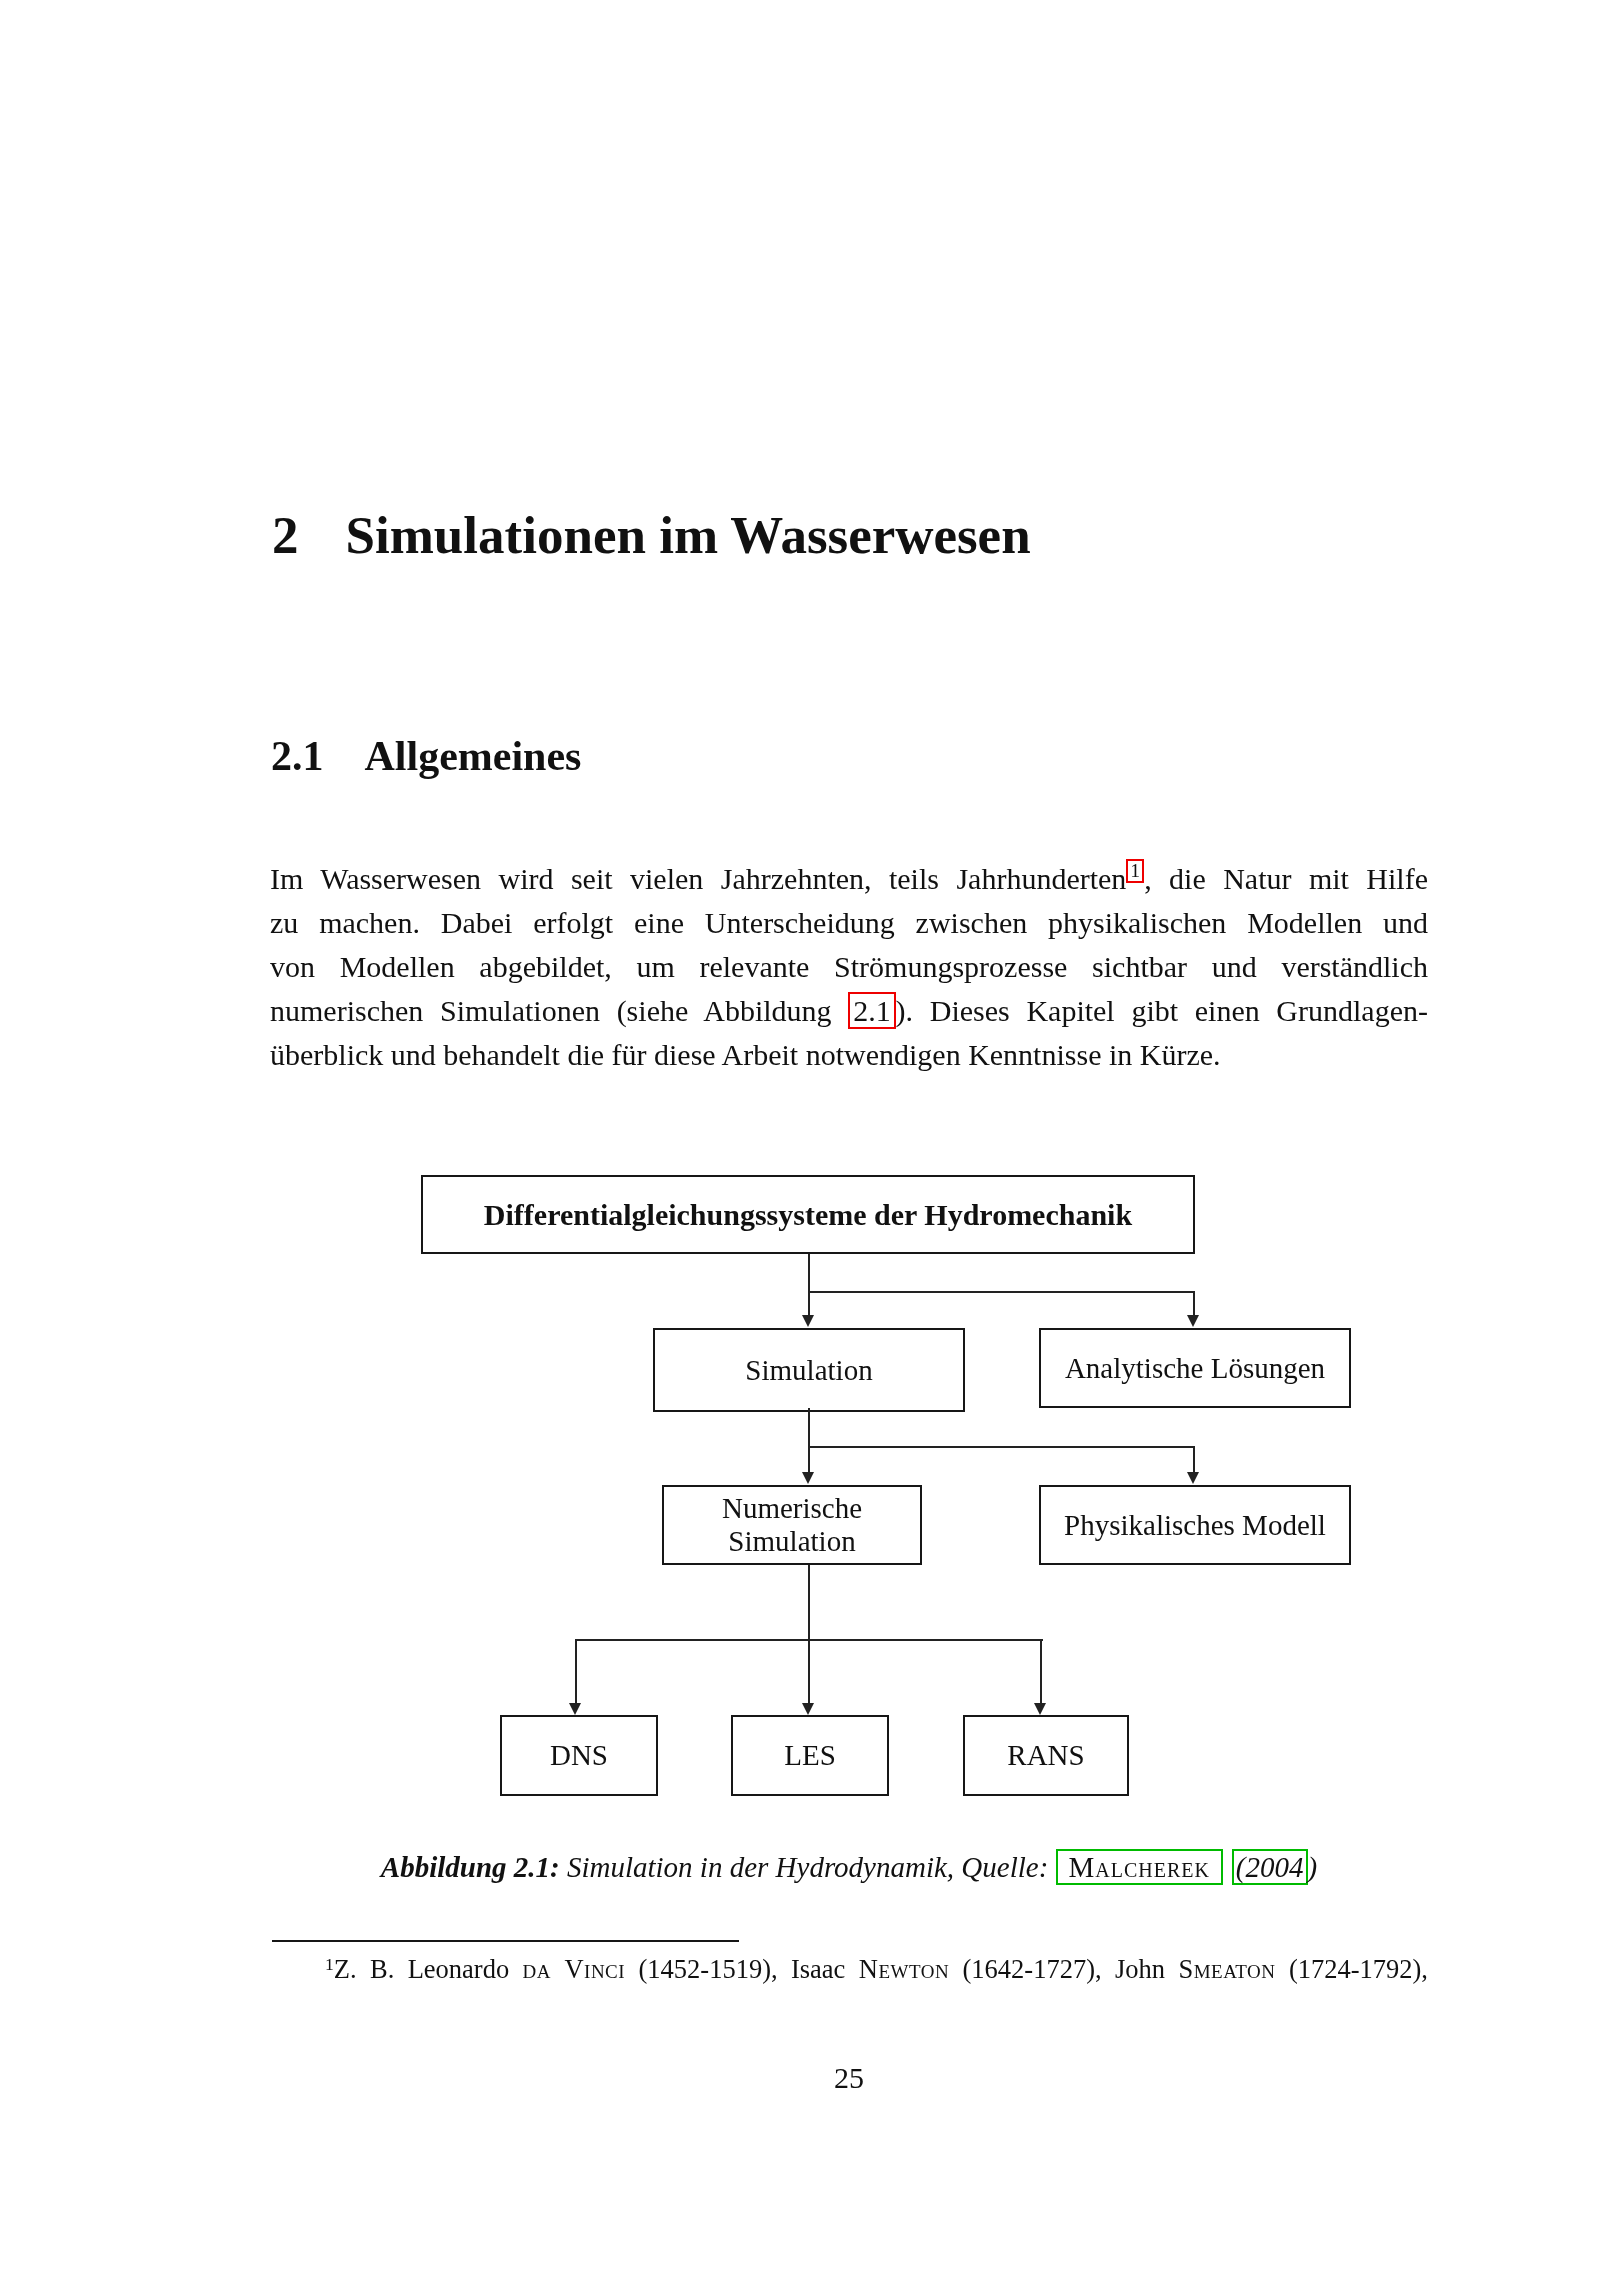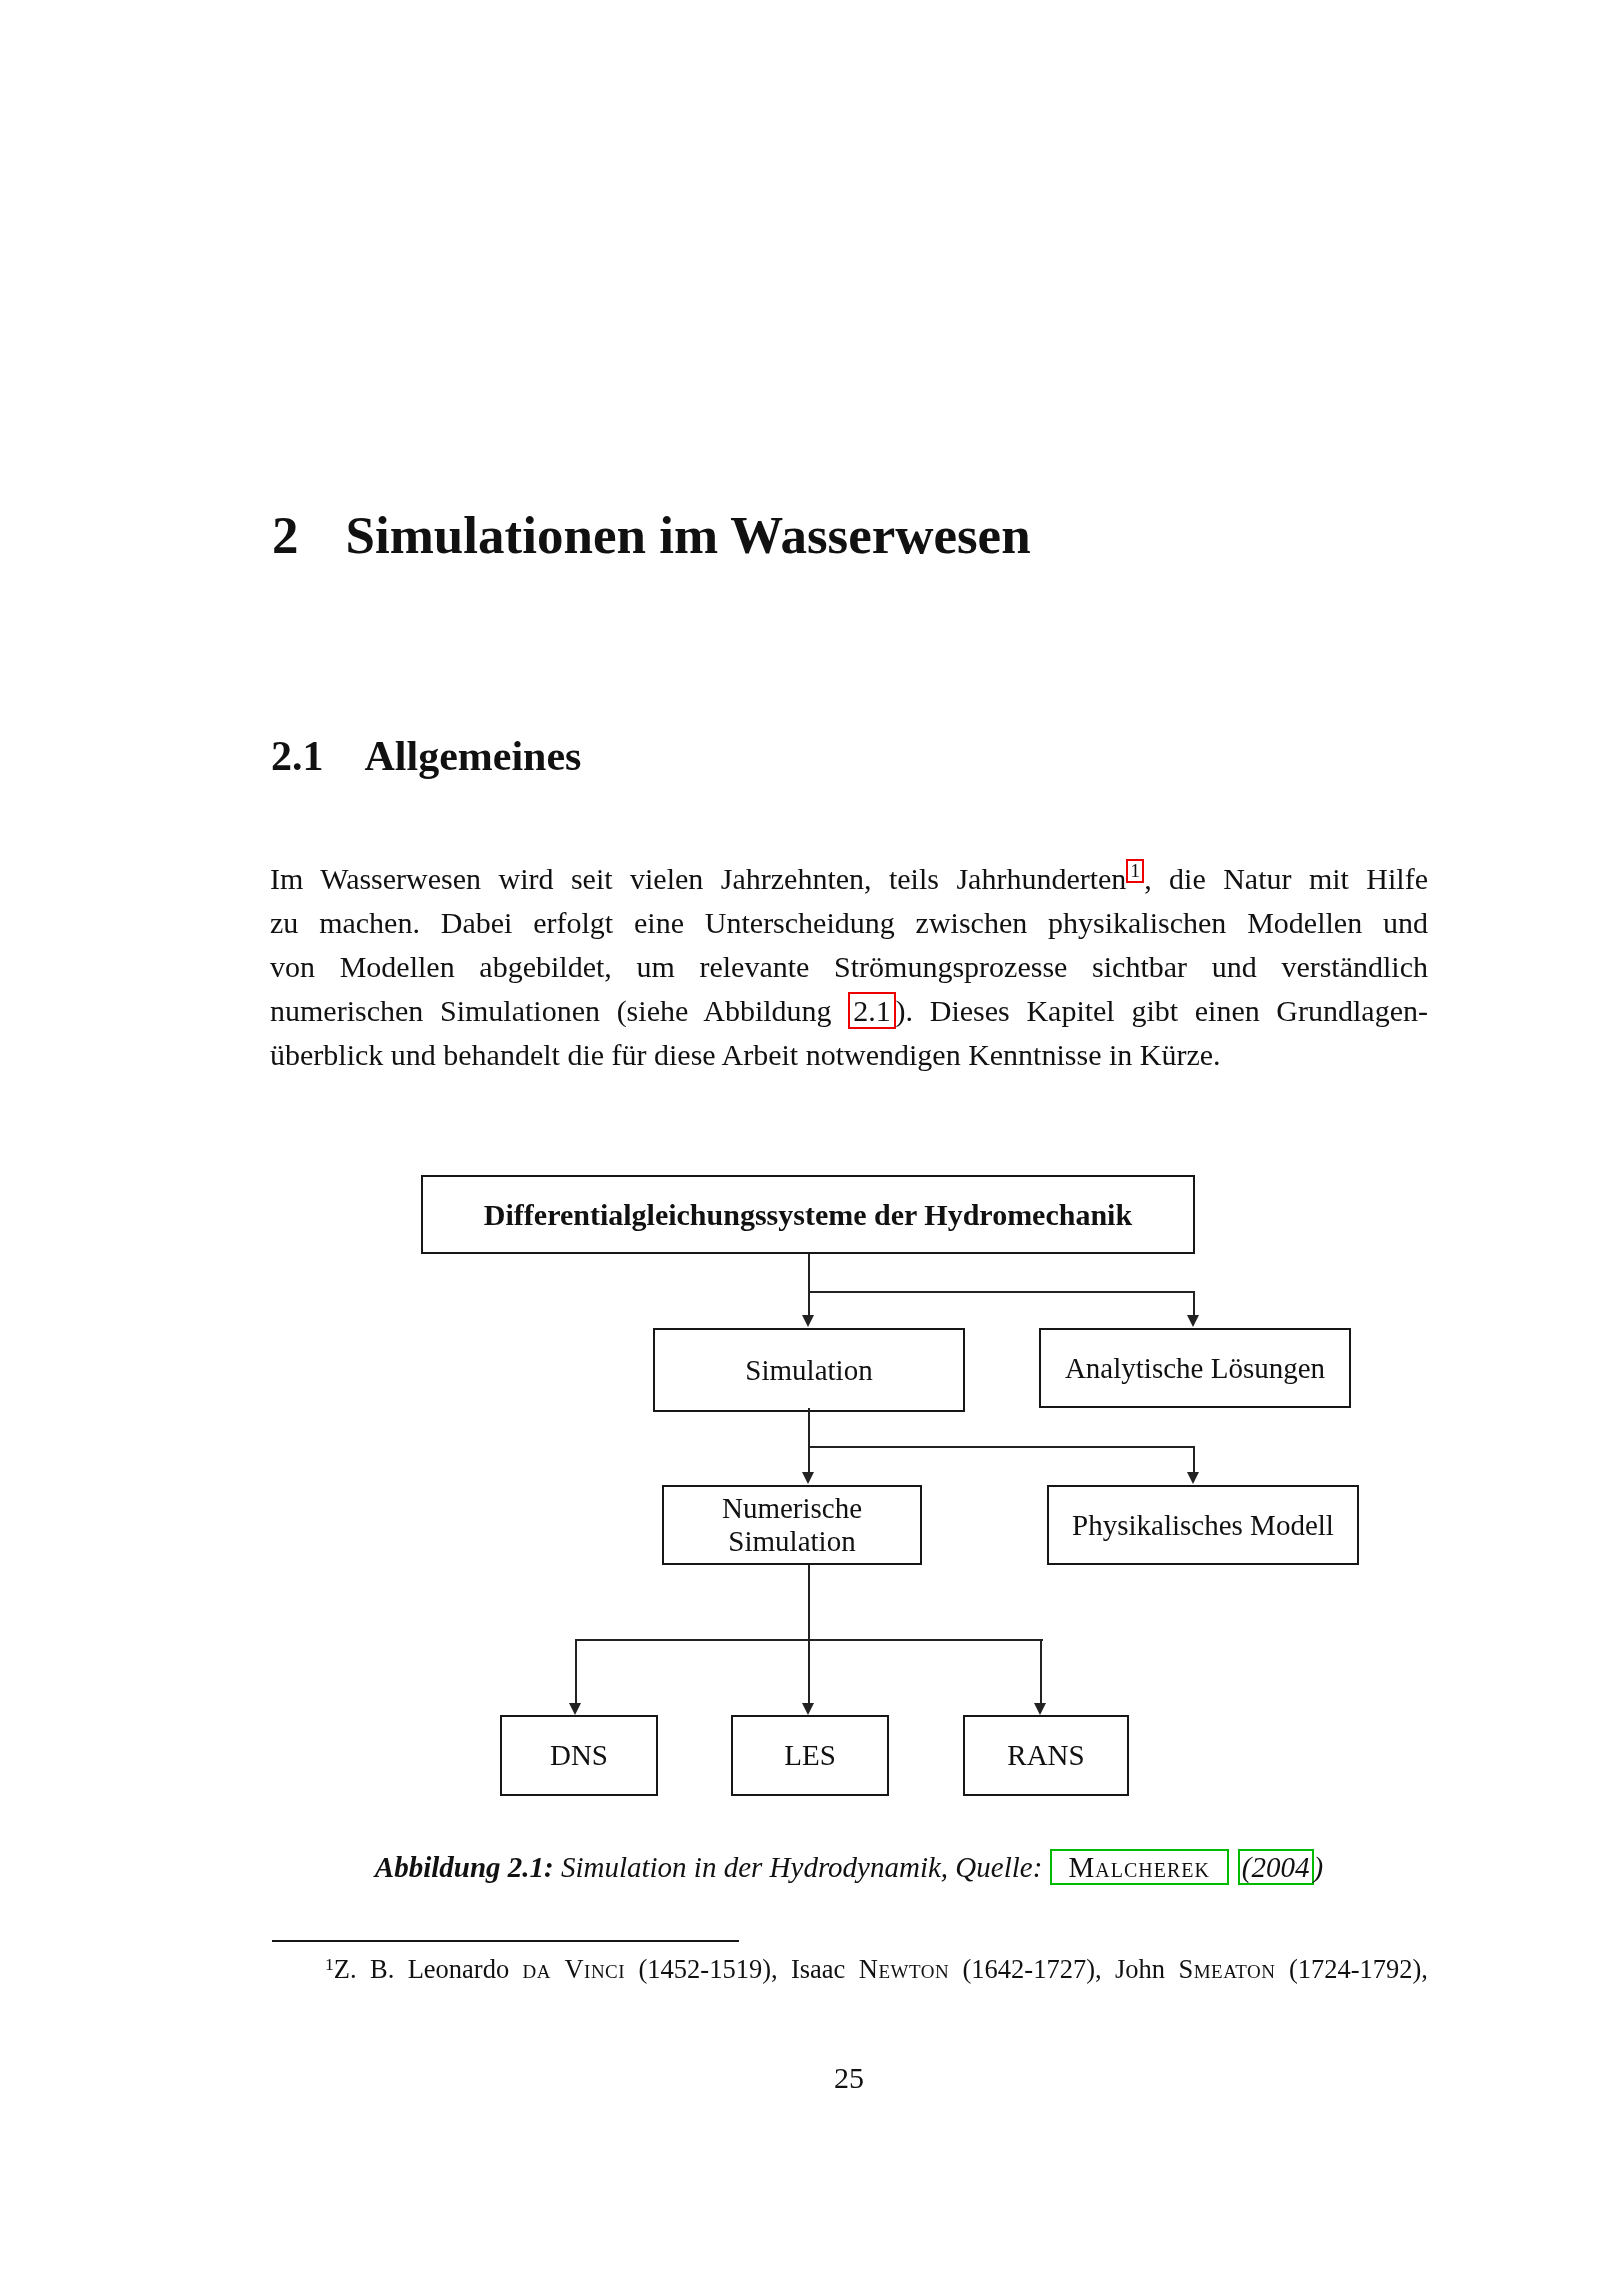--- a/index.html
+++ b/index.html
@@ -32,21 +32,21 @@
   .dline { position:absolute; background:#222; }
   .darrow { position:absolute; width:0; height:0;
             border-left:6.9px solid transparent; border-right:6.9px solid transparent;
             border-top:12.7px solid #222; }
 
   
   .caption { position:absolute; left:270px; top:1846px; width:1158px;
              text-align:center; font-size:29px; font-style:italic; line-height:43px; }
   .cap-label { font-weight:bold; }
   .cite-author { font-style:normal; font-variant:small-caps; letter-spacing:1px;
-                 border:2.9px solid #00bb00; padding:0 17px; }
+                 border:2.9px solid #00bb00; padding:0 11px; }
   .cite-year { border:2.9px solid #00bb00; padding:0 2px; margin-left:8.8px; }
 
   
   .fnrule { position:absolute; left:272px; top:1940px; width:467px; height:2px; background:#161616; }
   .footnote { position:absolute; left:270px; top:1951px; width:1158px; font-size:26.5px; }
   .fn-line { line-height:37px;margin-left:16px; }
   .fn-line.justified { text-align:justify; text-align-last:justify; }
   .fn-sup { font-size:17.6px; position:relative; top:-7.8px; }
   .fn-indent { display:inline-block; width:39px; }
   .sc { font-variant:small-caps; letter-spacing:0.5px; }
@@ -76,21 +76,21 @@
     <div class="bline"><span>numerischen Simulationen (siehe Abbildung </span><span class="figref">2.1</span><span>). Dieses Kapitel gibt einen Grundlagen-</span></div>
     <div class="bline last">überblick und behandelt die für diese Arbeit notwendigen Kenntnisse in Kürze.</div>
   </div>
 
   <div>
 
     <div class="dbox root" style="left:421px; top:1175px; width:774px; height:79px;">Differentialgleichungssysteme der Hydromechanik</div>
     <div class="dbox" style="left:653px; top:1328px; width:312px; height:84px;">Simulation</div>
     <div class="dbox" style="left:1039px; top:1328px; width:312px; height:80px;">Analytische Lösungen</div>
     <div class="dbox" style="left:662px; top:1485px; width:260px; height:80px;">Numerische Simulation</div>
-    <div class="dbox" style="left:1039px; top:1485px; width:312px; height:80px;margin-left:8px;">Physikalisches Modell</div>
+    <div class="dbox" style="left:1039px; top:1485px; width:312px; height:80px;">Physikalisches Modell</div>
     <div class="dbox" style="left:500px; top:1715px; width:158px; height:81px;">DNS</div>
     <div class="dbox" style="left:731px; top:1715px; width:158px; height:81px;">LES</div>
     <div class="dbox" style="left:963px; top:1715px; width:166px; height:81px;">RANS</div>
 
     <div class="dline" style="left:808px; top:1254px; width:2px; height:63px;"></div>
     <div class="dline" style="left:808px; top:1291px; width:387px; height:2px;"></div>
     <div class="dline" style="left:1193px; top:1291px; width:2px; height:25.5px;"></div>
     <div class="darrow" style="left:802px; top:1315px;"></div>
     <div class="darrow" style="left:1187px; top:1315px;"></div>
 

